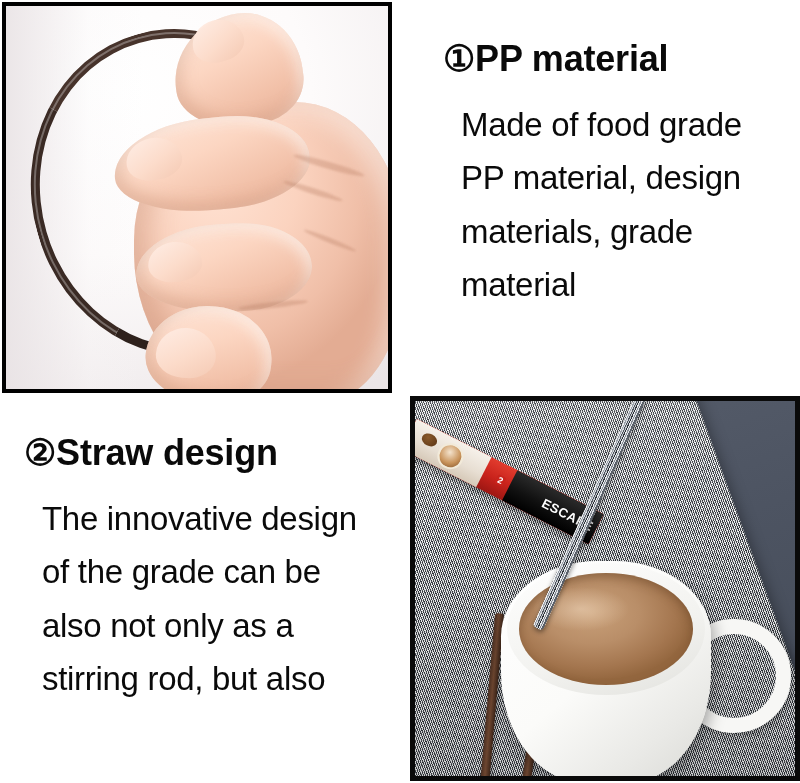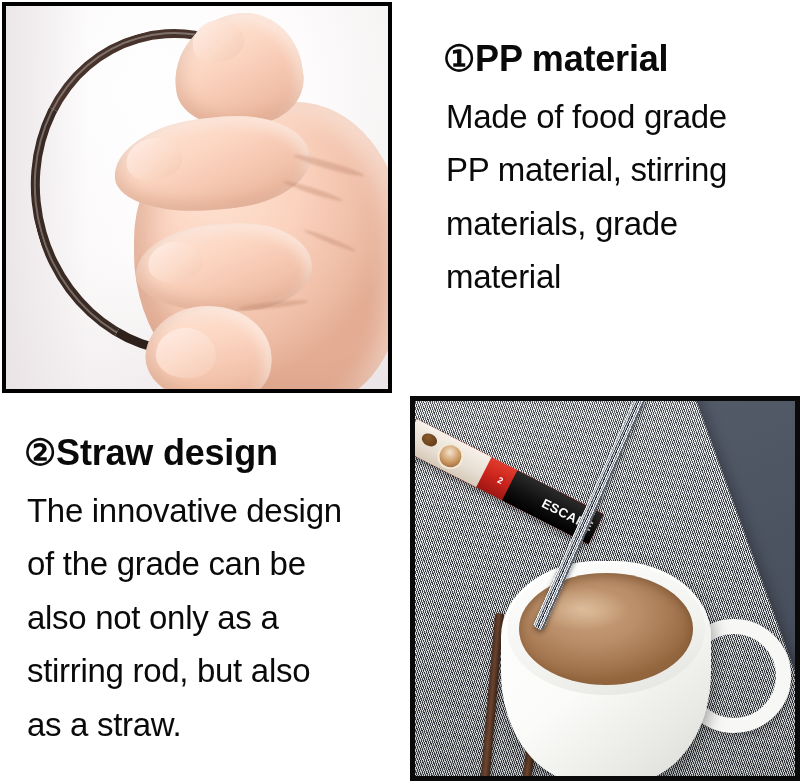--- a/index.html
+++ b/index.html
@@ -314,21 +314,21 @@
     line-height: 1.16;
     letter-spacing: -.2px;
     color: #0a0a0a;
     margin: 0 0 10px 0;
     white-space: nowrap;
   }
   .feature-body {
     font-size: 33px;
     line-height: 1.62;
     color: #0a0a0a;
-    margin: 3px;
+    margin: 18px;
     letter-spacing: -.3px;
   }
   .feature-body .line { display: block; white-space: nowrap; }
 </style>
 </head>
 <body>
 
 <div class="photo-frame" id="photo-hand">
   <div class="scene">
     <div class="backdrop-shade"></div>
@@ -351,34 +351,33 @@
       <div class="crease c3"></div>
       <div class="crease c4"></div>
     </div>
   </div>
 </div>
 
 <div class="text-block" id="block-pp">
   <h2 class="feature-heading">①PP material</h2>
   <p class="feature-body">
     <span class="line">Made of food grade</span>
-    <span class="line">PP material, stirring</span>
+    <span class="line">PP material, design</span>
     <span class="line">materials, grade</span>
     <span class="line">material</span>
   </p>
 </div>
 
 <div class="text-block" id="block-straw">
   <h2 class="feature-heading">②Straw design</h2>
   <p class="feature-body">
     <span class="line">The innovative design</span>
     <span class="line">of the grade can be</span>
     <span class="line">also not only as a</span>
     <span class="line">stirring rod, but also</span>
-    <span class="line">as a straw.</span>
   </p>
 </div>
 
 <div class="photo-frame" id="photo-mug">
   <div class="scene">
     <div class="table"></div>
     <div class="placemat"></div>
     <div class="placemat-shade"></div>
 
     <div class="packet">

